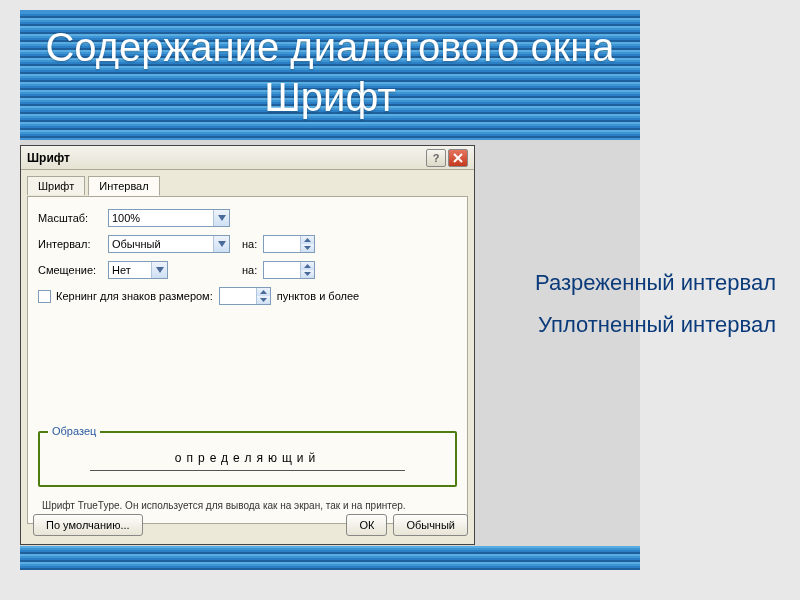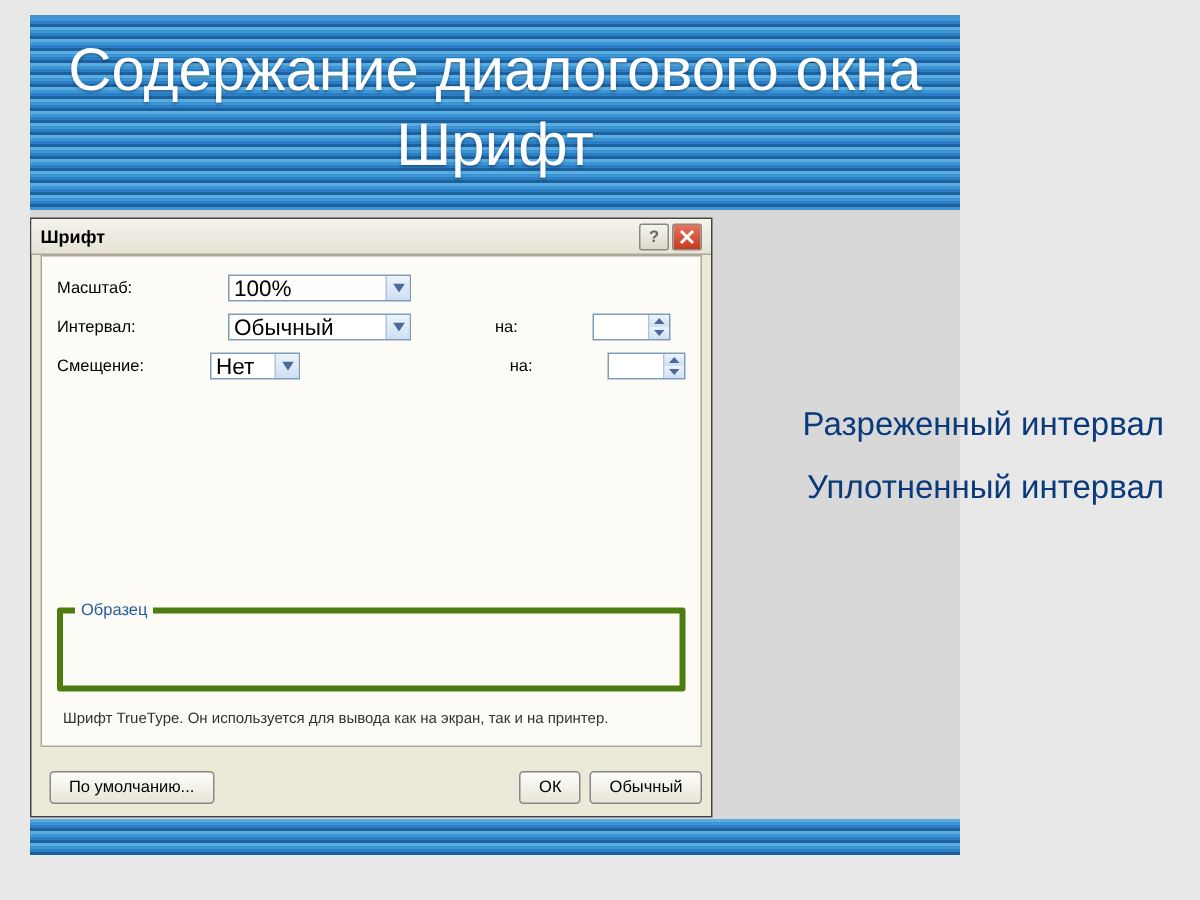--- a/index.html
+++ b/index.html
@@ -74,45 +74,45 @@
     display: inline-block; padding: 3px 10px;
     border: 1px solid #aca899; border-bottom: none;
     background: #f5f3e9; position: relative;
     font-size: 11px;
   }
   .tab.active { background: #fcfbf6; border-bottom: 1px solid #fcfbf6; margin-bottom: -1px; }
   .tabpanel {
     margin: 0 6px; border: 1px solid #aca899; background: #fcfbf6;
     height: 328px; padding: 12px 10px 8px 10px; position: relative;
   }
-  .row { display: flex; align-items: center; margin-bottom: 8px; font-size: 11px; gap: 44px; }
+  .row { display: flex; align-items: center; margin-bottom: 8px; font-size: 11px; }
   .row label.lbl { width: 70px; text-align: left; }
   .combo {
     display: inline-flex; align-items: center;
     border: 1px solid #7f9db9; background: #fff; height: 18px;
   }
-  .combo input { border: none; outline: none; font-size: 15px; padding: 0 3px; background: transparent; }
+  .combo input { border: none; outline: none; font-size: 11px; padding: 0 3px; background: transparent; }
   .combo .arrow {
     width: 16px; height: 16px; background: linear-gradient(#edf3fb,#cfe0f4);
     border-left: 1px solid #b0c4de; display: flex; align-items: center; justify-content: center;
   }
   .combo .arrow svg { width: 8px; height: 6px; }
   .na-lbl { margin: 0 6px 0 12px; }
   .spinner {
     display: inline-flex; border: 1px solid #7f9db9; background: #fff; height: 18px;
   }
   .spinner input { width: 36px; border: none; outline: none; font-size: 11px; padding: 0 3px; }
   .spinner .spins { width: 14px; display: flex; flex-direction: column; }
   .spinner .spins div { flex:1; background: linear-gradient(#edf3fb,#cfe0f4); border-left:1px solid #b0c4de; display:flex; align-items:center; justify-content:center; }
   .spinner .spins svg { width: 7px; height: 4px; }
   .chk { display: inline-flex; align-items: center; gap: 5px; }
   .chk-box { width: 13px; height: 13px; border: 1px solid #7f9db9; background: #fff; }
   .fieldset {
     position: absolute; left: 10px; right: 10px; bottom: 36px; height: 56px;
-    border: 4px solid #4d7c0f; border-radius: 2px;
+    border: 2px solid #4d7c0f; border-radius: 2px;
   }
   .fieldset .legend { position: absolute; top: -8px; left: 8px; background: #fcfbf6; padding: 0 4px; color: #2a5aa0; font-size: 11px; }
   .sample-line { position: absolute; left: 50px; right: 50px; top: 18px; height: 20px; border-bottom: 1px solid #555; text-align: center; font-size: 12px; letter-spacing: 5px; }
   .hint { position: absolute; left: 14px; bottom: 12px; font-size: 10px; color: #333; }
   .dlg-buttons {
     position: absolute; left: 6px; right: 6px; bottom: 6px; height: 26px;
     display: flex; align-items: center;
   }
   .dlg-buttons .gap { flex: 1; }
   .btn {
@@ -144,20 +144,24 @@
       <span>Шрифт</span>
       <span class="spacer"></span>
       <span class="tb-btn help-btn">?</span>
       <span class="tb-btn close-btn">
         <svg viewBox="0 0 10 10">
             <path d="M1 1 L9 9 M9 1 L1 9" stroke="#fff" stroke-width="2"></path>
           </svg>
       </span>
     </div>
 
+    <div class="tabstrip">
+      <span class="tab">Шрифт</span>
+      <span class="tab active">Интервал</span>
+    </div>
 
     <div class="tabpanel">
 
       <div class="row">
         <label class="lbl">Масштаб:</label>
         <span class="combo">
           <input style="width: 104px;" value="100%">
           <span class="arrow">
               <svg viewBox="0 0 8 6">
                 <path d="M0 0 L8 0 L4 6 Z" fill="#4a6a99"></path>
@@ -216,23 +220,47 @@
               </div>
             <div>
                 <svg viewBox="0 0 7 4">
                   <path d="M0 0 L7 0 L3.5 4 Z" fill="#4a6a99"></path>
                 </svg>
               </div>
           </span>
         </span>
       </div>
 
+      <div class="row" style="margin-top:6px">
+        <span class="chk">
+          <span class="chk-box"></span>
+          <span>Кернинг для знаков размером:</span>
+        </span>
+        <span style="width:6px"></span>
+        <span class="spinner">
+          <input value="" style="">
+          <span class="spins">
+            <div>
+                <svg viewBox="0 0 7 4">
+                  <path d="M0 4 L7 4 L3.5 0 Z" fill="#4a6a99"></path>
+                </svg>
+              </div>
+            <div>
+                <svg viewBox="0 0 7 4">
+                  <path d="M0 0 L7 0 L3.5 4 Z" fill="#4a6a99"></path>
+                </svg>
+              </div>
+          </span>
+        </span>
+        <span style="margin-left:6px">пунктов и более</span>
+      </div>
 
       <div class="fieldset">
         <span class="legend">Образец</span>
+        <div class="sample-line">определяющий</div>
       </div>
 
       <div class="hint">Шрифт TrueType. Он используется для вывода как на экран, так и на принтер.</div>
     </div>
 
     <div class="dlg-buttons">
       <span class="btn">По умолчанию...</span>
       <span class="gap"></span>
       <span class="btn">ОК</span>
       <span class="btn">Обычный</span>

